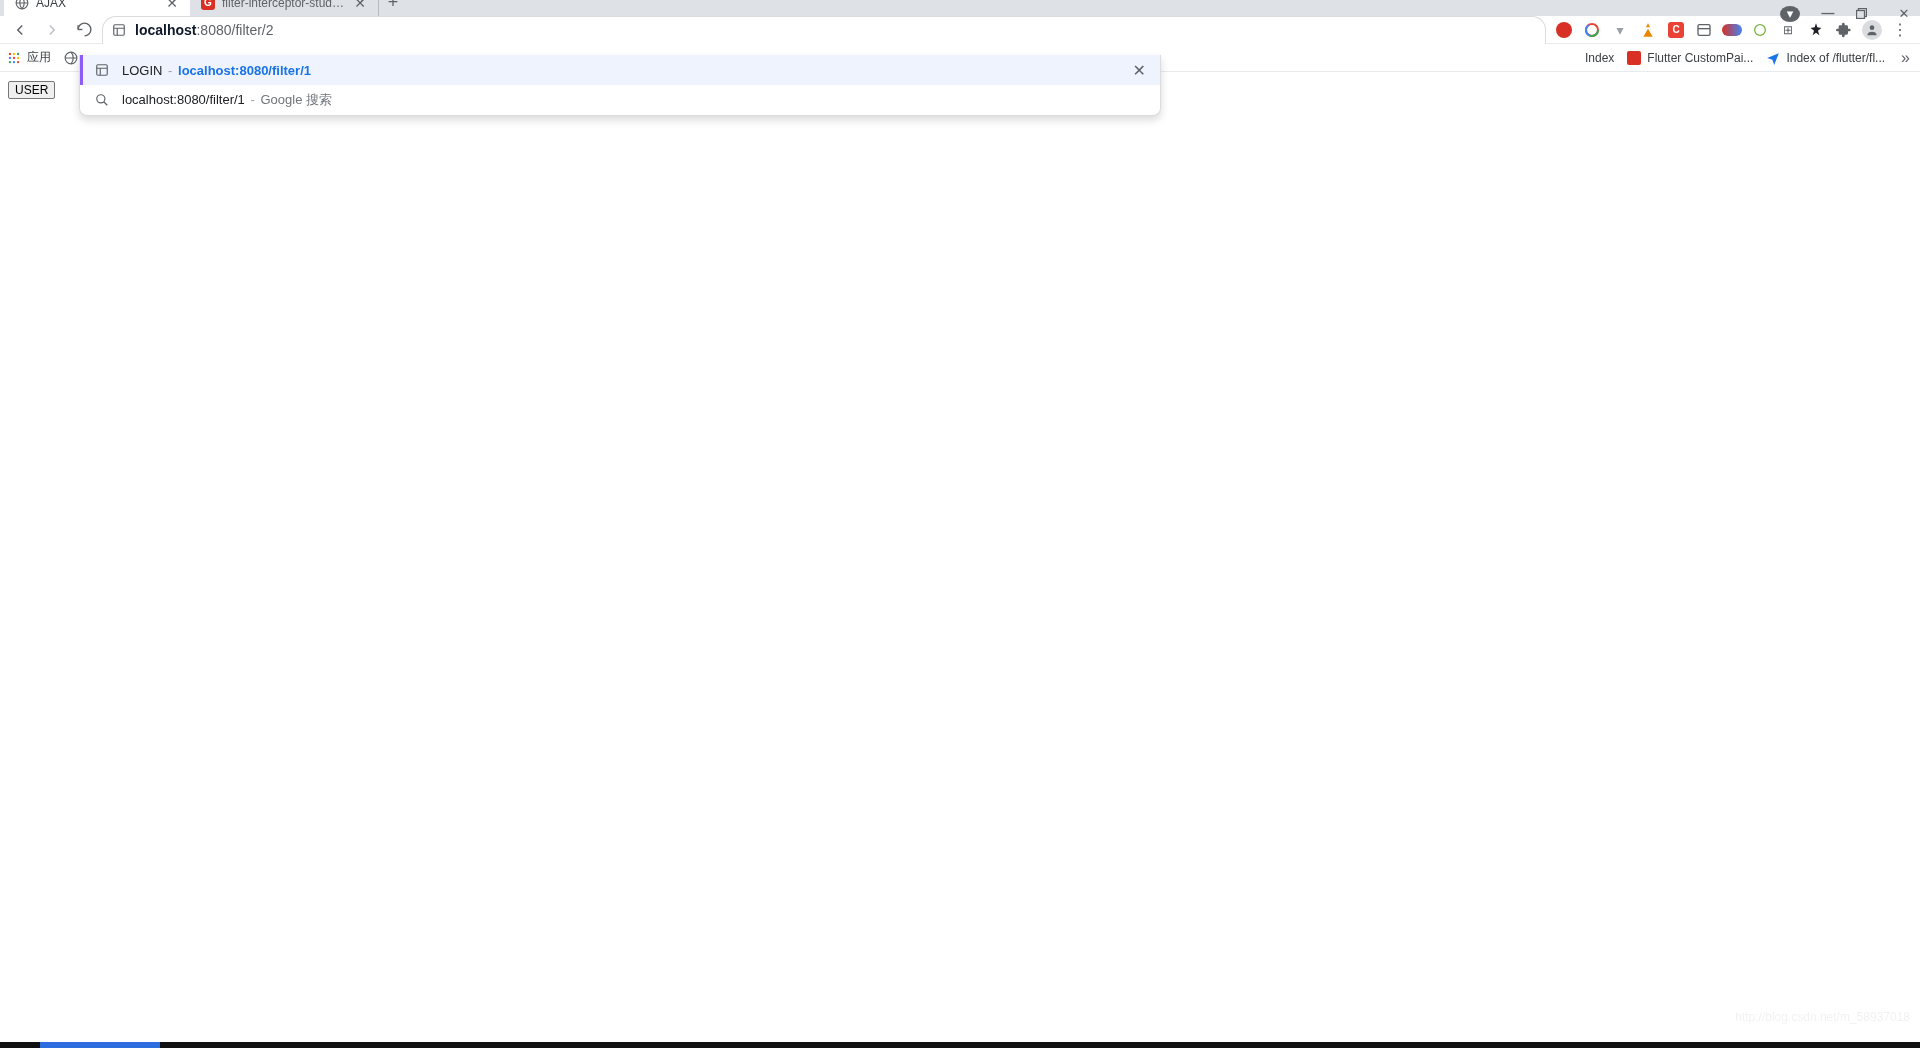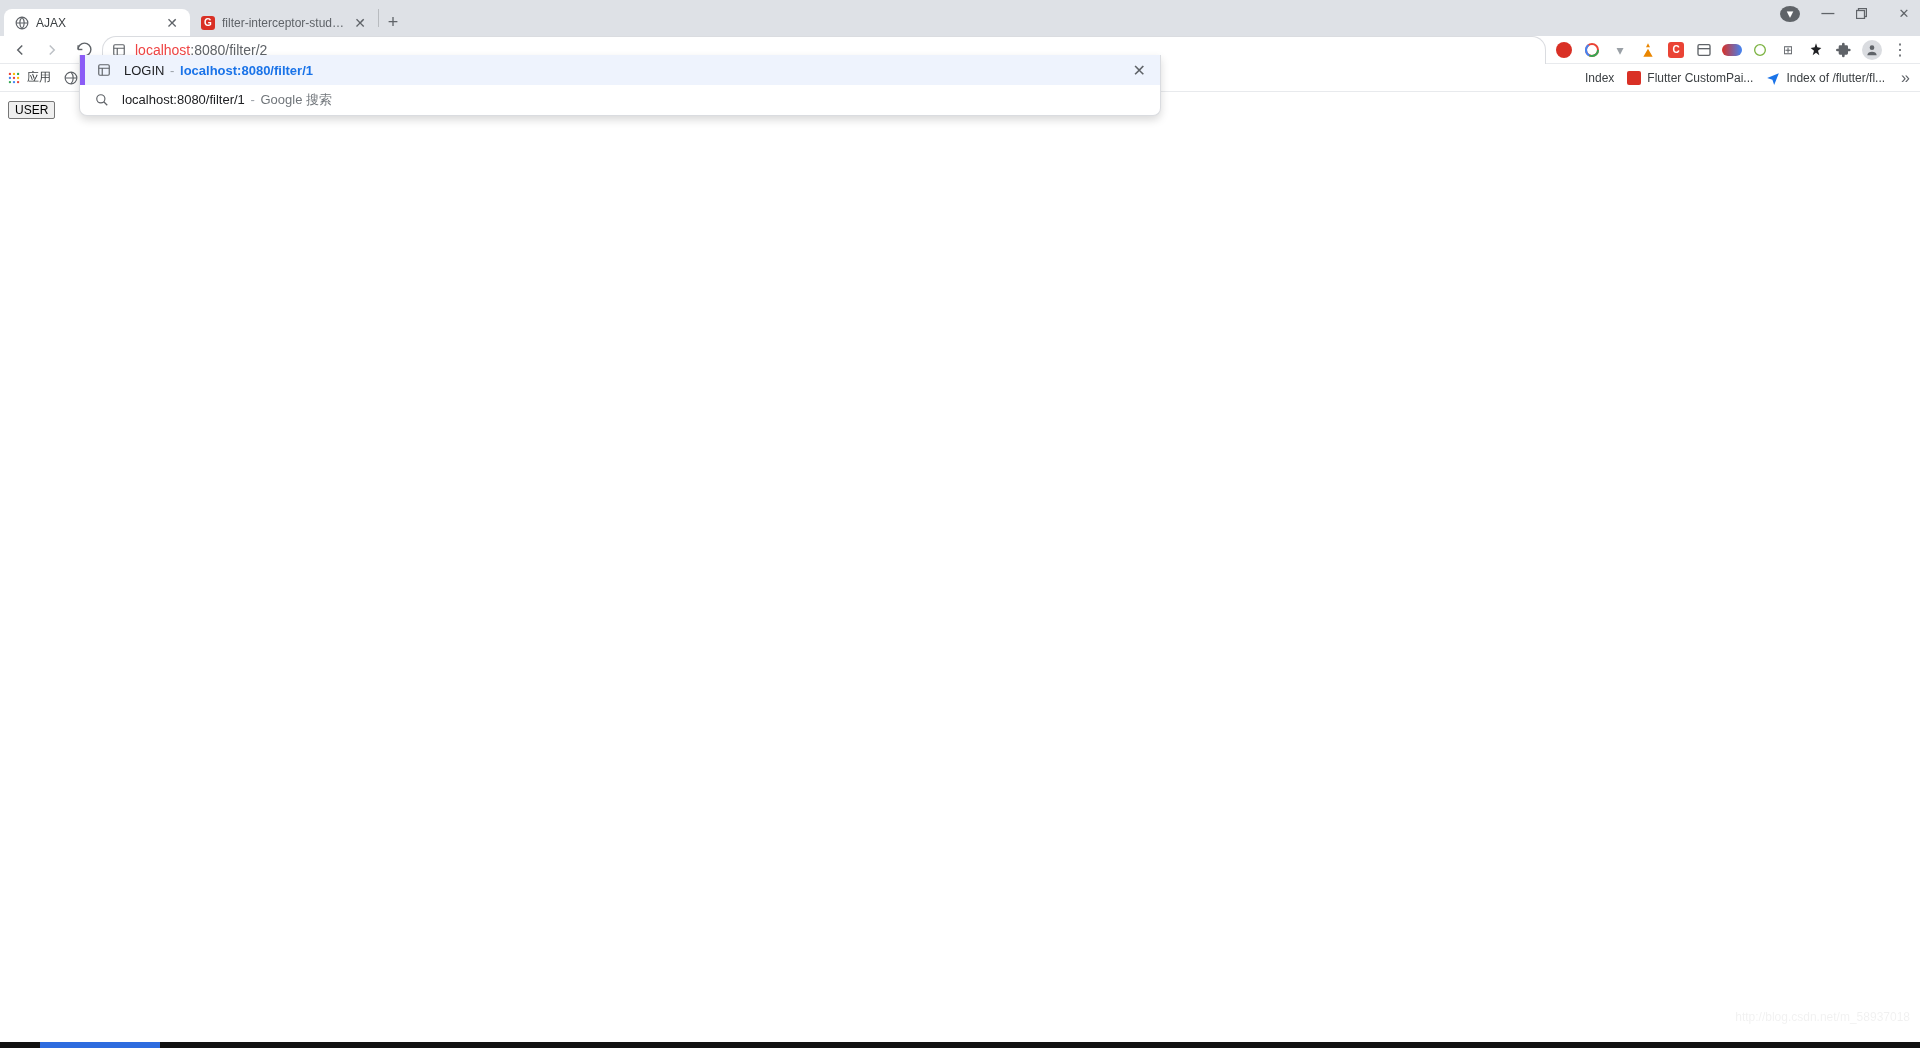--- a/index.html
+++ b/index.html
@@ -1,54 +1,54 @@
 <!DOCTYPE html>
 <html><head>
 <meta charset="utf-8">
 <style>
 * { margin: 0; padding: 0; box-sizing: border-box; font-family: "Segoe UI", Arial, sans-serif; }
 body { background: #fff; width: 1920px; height: 1048px; overflow: hidden; position: relative; }
 
 
-.tab-strip { height: 36px; background: #dee1e6; display: flex; align-items: flex-end; padding-left: 4px; position: relative; }
+.tab-strip { height: 16px; background: #dee1e6; display: flex; align-items: flex-end; padding-left: 4px; position: relative; }
 .tab { height: 27px; display: flex; align-items: center; padding: 0 10px; font-size: 12px; color: #5f6368; gap: 6px; border-radius: 8px 8px 0 0; max-width: 240px; }
 .tab.active { background: #fff; color: #3c4043; }
 .tab .favicon { width: 16px; height: 16px; display: flex; align-items: center; justify-content: center; }
 .tab .tab-title { white-space: nowrap; overflow: hidden; text-overflow: ellipsis; flex: 1; }
 .tab .closex { font-size: 14px; color: #5f6368; width: 16px; height: 16px; display:flex; align-items:center; justify-content:center; }
 .newtab { width: 28px; height: 28px; display:flex; align-items:center; justify-content:center; color:#5f6368; font-size:18px; }
 .tab-sep { width:1px; height:18px; background:#b8bbbf; align-self:center; }
 
 .win-ctrls { position:absolute; right:6px; top:0; height:27px; display:flex; align-items:center; gap:18px; color:#5f6368; }
 .win-ctrls span { width:20px; text-align:center; font-size:13px; }
 .win-dot { width:16px; height:16px; border-radius:50%; background:#5f6368; color:#fff; font-size:10px; display:flex; align-items:center; justify-content:center; }
 
 
 .toolbar { height: 28px; background:#fff; display:flex; align-items:center; padding:0 6px; gap:4px; border-bottom:1px solid #e8eaed; }
 .nav-btn { width:28px; height:28px; display:flex; align-items:center; justify-content:center; color:#5f6368; }
 .nav-btn.disabled { color:#bdc1c6; }
 .omnibox { flex:1; height:28px; background:#fff; border:1px solid #dadce0; border-radius:14px 14px 0 0; display:flex; align-items:center; padding:0 8px; gap:8px; position:relative; }
 .omnibox-open { border-bottom:none; }
 .omnibox-icon { width:16px; height:16px; display:flex; align-items:center; justify-content:center; }
-.omnibox .url-host { color:#ef4444; }
+.omnibox .url-host { color:#0f172a;font-weight:bold; }
 .omnibox .url-path { color:#5f6368; }
 .ext-icons { display:flex; align-items:center; gap:8px; padding:0 4px; }
 .ext-icons .ei { width:20px; height:20px; display:flex; align-items:center; justify-content:center; font-size:14px; }
 
 
 .bookmarks { height:28px; background:#fff; display:flex; align-items:center; padding:0 6px; gap:12px; font-size:12px; color:#3c4043; border-bottom:1px solid #e8eaed; }
 .bm { display:flex; align-items:center; gap:5px; white-space:nowrap; }
 .bm .bi { width:16px; height:16px; display:flex; align-items:center; justify-content:center; }
 .bookmarks .spacer { flex:1; }
 .bookmarks .more { color:#5f6368; font-size:16px; padding:0 4px; }
 
 
 .omni-dd { position:absolute; left:79px; top:55px; width:1082px; background:#fff; border:1px solid #dadce0; border-top:none; border-radius:0 0 8px 8px; box-shadow:0 4px 8px rgba(0,0,0,.15); z-index:10; overflow:hidden; }
 .dd-row { display:flex; align-items:center; height:30px; padding:0 14px; gap:12px; font-size:13px; }
-.dd-row.sel { background:#eef3fd; border-left:5px solid #8b5cf6; padding-left:11px;text-align:right; }
+.dd-row.sel { background:#eef3fd; border-left:3px solid #8b5cf6; padding-left:11px;text-align:right; }
 .dd-ic { width:16px; height:16px; display:flex; align-items:center; justify-content:center; color:#5f6368; }
 .dd-main { color:#202124; }
 .dd-sep { color:#9aa0a6; margin:0 2px; }
 .dd-url { color:#1a73e8; font-weight:600; }
 .dd-sub { color:#70757a; }
 .dd-close { margin-left:auto; color:#5f6368; font-size:16px; }
 
 
 .page-content { padding:8px; }
 .user-btn { font-family: Arial; font-size:12px; padding:1px 6px; border:1px solid #767676; background:#efefef; border-radius:2px; }

